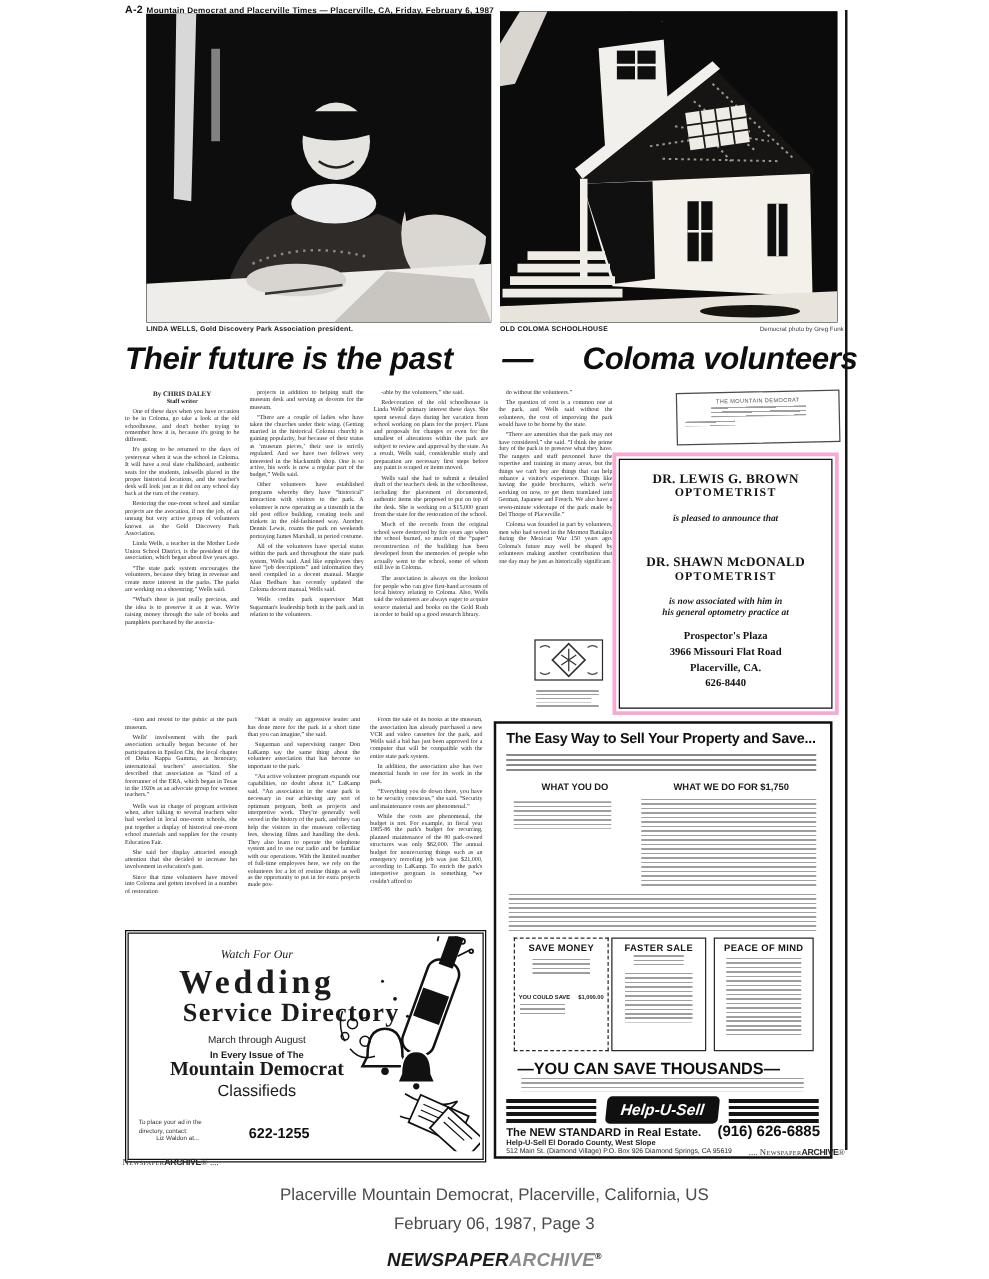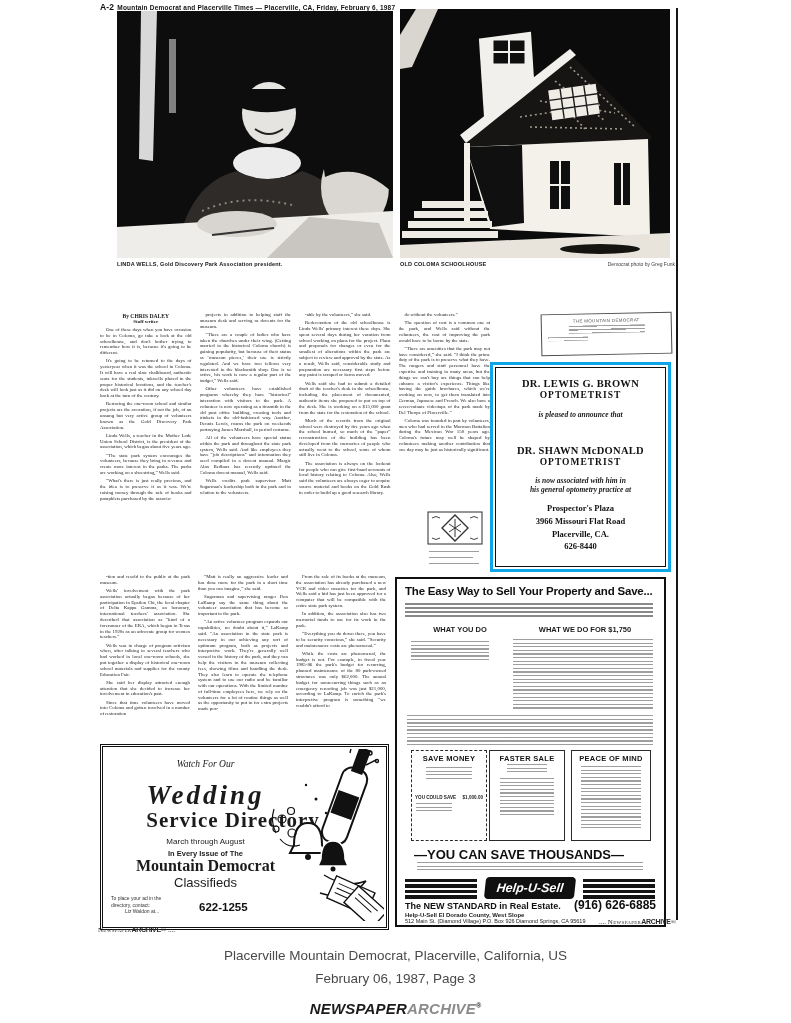--- a/index.html
+++ b/index.html
@@ -25,21 +25,21 @@
   .np{font-size:4.9px;line-height:1.18;text-align:justify;margin:0 0 2.5px 0;text-indent:6px;color:#1c1c1c;}
   .byline{font-size:5.6px;font-weight:bold;text-align:center;margin:1px 0 0;}
   .byline2{font-size:5px;font-weight:bold;text-align:center;margin:0 0 3px;}
   
   .fuzz{background-image:repeating-linear-gradient(to bottom,rgba(40,40,40,.55) 0,rgba(40,40,40,.55) 1.5px,transparent 1.5px,transparent 4.1px);}
   .fuzz2{background-image:repeating-linear-gradient(to bottom,rgba(40,40,40,.45) 0,rgba(40,40,40,.45) 1.3px,transparent 1.3px,transparent 3.6px);}
   
   .mastbox{border:1px solid #4a4a4a;transform:rotate(-1.2deg);background:#fff;}
   .mastbox .l1{font-family:"Liberation Sans",sans-serif;font-size:4.5px;color:#555;text-align:center;margin-top:4px;letter-spacing:.3px;}
   
-  .optad{border:3px solid #0ea5e9;background:#fff;}
+  .optad{border:3px solid #f9a8d4;background:#fff;}
   .optad .inner{position:absolute;inset:2px;border:1px solid #0f0f0f;
        display:flex;flex-direction:column;align-items:center;text-align:center;padding-top:10px;}
   .optad .nm{font-weight:bold;font-size:10.5px;letter-spacing:.3px;color:#121212;}
   .optad .ti{font-weight:bold;font-size:9.5px;letter-spacing:1px;margin-top:1px;color:#121212;}
   .optad .it{font-style:italic;font-weight:bold;font-size:7.5px;color:#1a1a1a;}
   .optad .ad{font-weight:bold;font-size:8.5px;color:#121212;line-height:1.5;}
   
   .wedad{border:3px double #101010;background:#fff;}
   .wed-center{position:absolute;left:0;top:0;width:205px;text-align:center;}
   
@@ -126,20 +126,25 @@
         <rect x="8" y="212" width="84" height="7"></rect>
           <rect x="2" y="222" width="96" height="7"></rect>
       </g>
       <polygon points="0,236 270,224 270,249 0,249" fill="#e8e4dc"></polygon>
       <ellipse cx="200" cy="240" rx="40" ry="5" fill="#16140f"></ellipse>
     </svg>
   </div>
   <div class="abs pcap" style="left:400px;top:261px;">OLD COLOMA SCHOOLHOUSE</div>
   <div class="abs pcredit" style="left:545px;top:261px;width:130px;">Democrat photo by Greg Funk</div>
 
+  <div class="abs headline" style="left:100px;top:273px;width:586px;">
+    <span>Their future is the past</span>
+    <span>—</span>
+    <span>Coloma volunteers</span>
+  </div>
 
   <div class="abs colwrap" style="left:100px;top:312px;width:390px;height:256px;">
     <div class="col">
       <div class="byline">By CHRIS DALEY</div>
       <div class="byline2">Staff writer</div>
       <div>
           <p class="np">One of these days when you have occasion to be in Coloma, go take a look at the old schoolhouse, and don't bother trying to remember how it is, because it's going to be different.</p>
           <p class="np">It's going to be returned to the days of yesteryear when it was the school in Coloma. It will have a real slate chalkboard, authentic seats for the students, inkwells placed in the proper historical locations, and the teacher's desk will look just as it did on any school day back at the turn of the century.</p>
           <p class="np">Restoring the one-room school and similar projects are the avocation, if not the job, of an unsung but very active group of volunteers known as the Gold Discovery Park Association.</p>
           <p class="np">Linda Wells, a teacher in the Mother Lode Union School District, is the president of the association, which began about five years ago.</p>
@@ -232,21 +237,21 @@
           <p class="np">In addition, the association also has two memorial funds to use for its work in the park.</p>
           <p class="np">“Everything you do down there, you have to be security conscious,” she said. “Security and maintenance costs are phenomenal.”</p>
           <p class="np">While the costs are phenomenal, the budget is not. For example, in fiscal year 1985-86 the park's budget for recurring, planned maintenance of the 80 park-owned structures was only $62,000. The annual budget for nonrecurring things such as an emergency reroofing job was just $21,000, according to LaKamp. To enrich the park's interpretive program is something “we couldn't afford to</p>
         </div>
       </div>
   </div>
 
   <div class="abs wedad" style="left:100px;top:744px;width:283px;height:180px;">
     <div class="wed-center">
       <div style="font-style:italic;font-size:9.5px;margin-top:12px;">Watch For Our</div>
-      <div style="font-weight:bold;font-size:27px;letter-spacing:3px;line-height:1.0;margin-top:13px;font-style:italic;">Wedding</div>
+      <div style="font-weight:bold;font-size:27px;letter-spacing:3px;line-height:1.0;margin-top:3px;">Wedding</div>
       <div style="font-weight:bold;font-size:21px;letter-spacing:1px;line-height:1.05;width:260px;">Service Directory</div>
       <div class="sans" style="font-size:8px;margin-top:6px;">March through August</div>
       <div class="sans" style="font-size:7.5px;font-weight:bold;margin-top:3px;">In Every Issue of The</div>
       <div style="font-weight:bold;font-size:16px;line-height:1.05;">Mountain Democrat</div>
       <div class="sans" style="font-size:13px;">Classifieds</div>
     </div>
     <div class="abs sans" style="left:8px;top:148px;font-size:5px;color:#333;line-height:1.3;">
       <div>To place your ad in the</div>
       <div>directory, contact:</div>
       <div style="margin-left:14px;">Liz Waldon at...</div>

